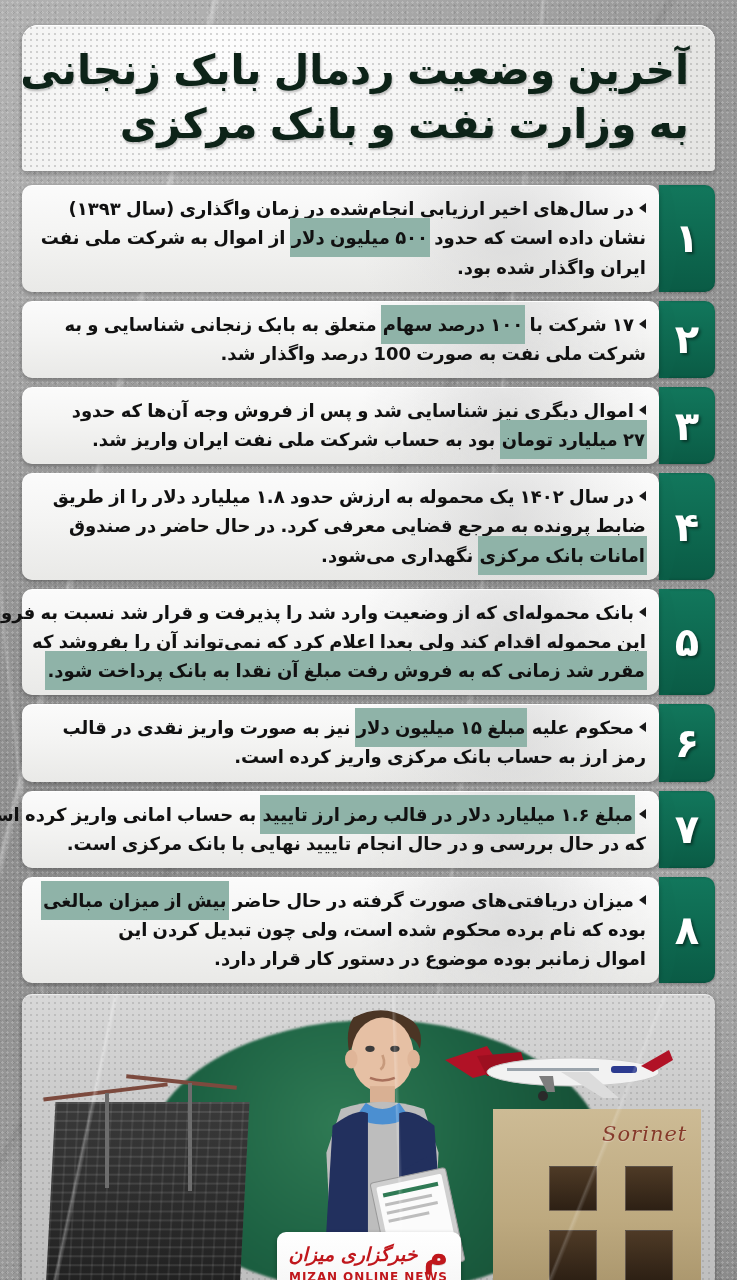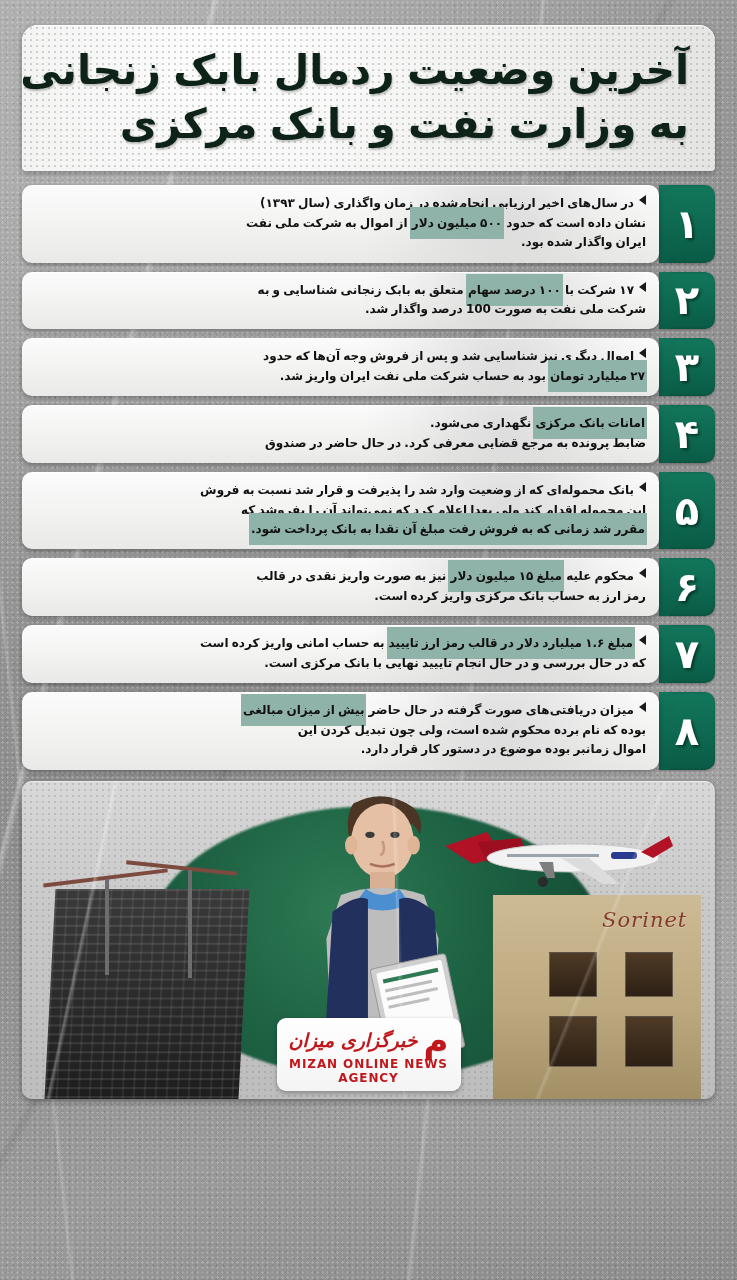--- a/index.html
+++ b/index.html
@@ -152,21 +152,21 @@
     min-height: 56px;
     display: flex;
     flex-direction: column;
     justify-content: center;
   }
 
   .lines {
     direction: rtl;
     text-align: right;
     color: #111111;
-    font-size: 12px;
+    font-size: 18px;
     font-weight: 700;
     line-height: 1.62;
     word-spacing: -1px;
   }
   .line { display: block; white-space: nowrap; }
 
   
   .bullet {
     display: inline-block;
     width: 0; height: 0;
@@ -379,22 +379,23 @@
               <span class="line"><span class="hl">۲۷ میلیارد تومان</span><span> بود به حساب شرکت ملی نفت ایران واریز شد.</span></span>
             </div>
           </div>
         </div>
         <div class="item">
           <div class="badge">
             <span class="badge-num">۴</span>
           </div>
           <div class="card">
             <div class="lines">
+              <span class="line"><span class="bullet"></span><span>در سال ۱۴۰۲ یک محموله به ارزش حدود ۱.۸ میلیارد دلار را از طریق</span></span>
+              <span class="line"><span>ضابط پرونده به مرجع قضایی معرفی کرد. در حال حاضر در صندوق</span></span>
               <span class="line"><span class="hl">امانات بانک مرکزی</span><span> نگهداری می‌شود.</span></span>
-              <span class="line"><span>ضابط پرونده به مرجع قضایی معرفی کرد. در حال حاضر در صندوق</span></span>
             </div>
           </div>
         </div>
         <div class="item">
           <div class="badge">
             <span class="badge-num">۵</span>
           </div>
           <div class="card">
             <div class="lines">
               <span class="line"><span class="bullet"></span><span>بانک محموله‌ای که از وضعیت وارد شد را پذیرفت و قرار شد نسبت به فروش</span></span>

